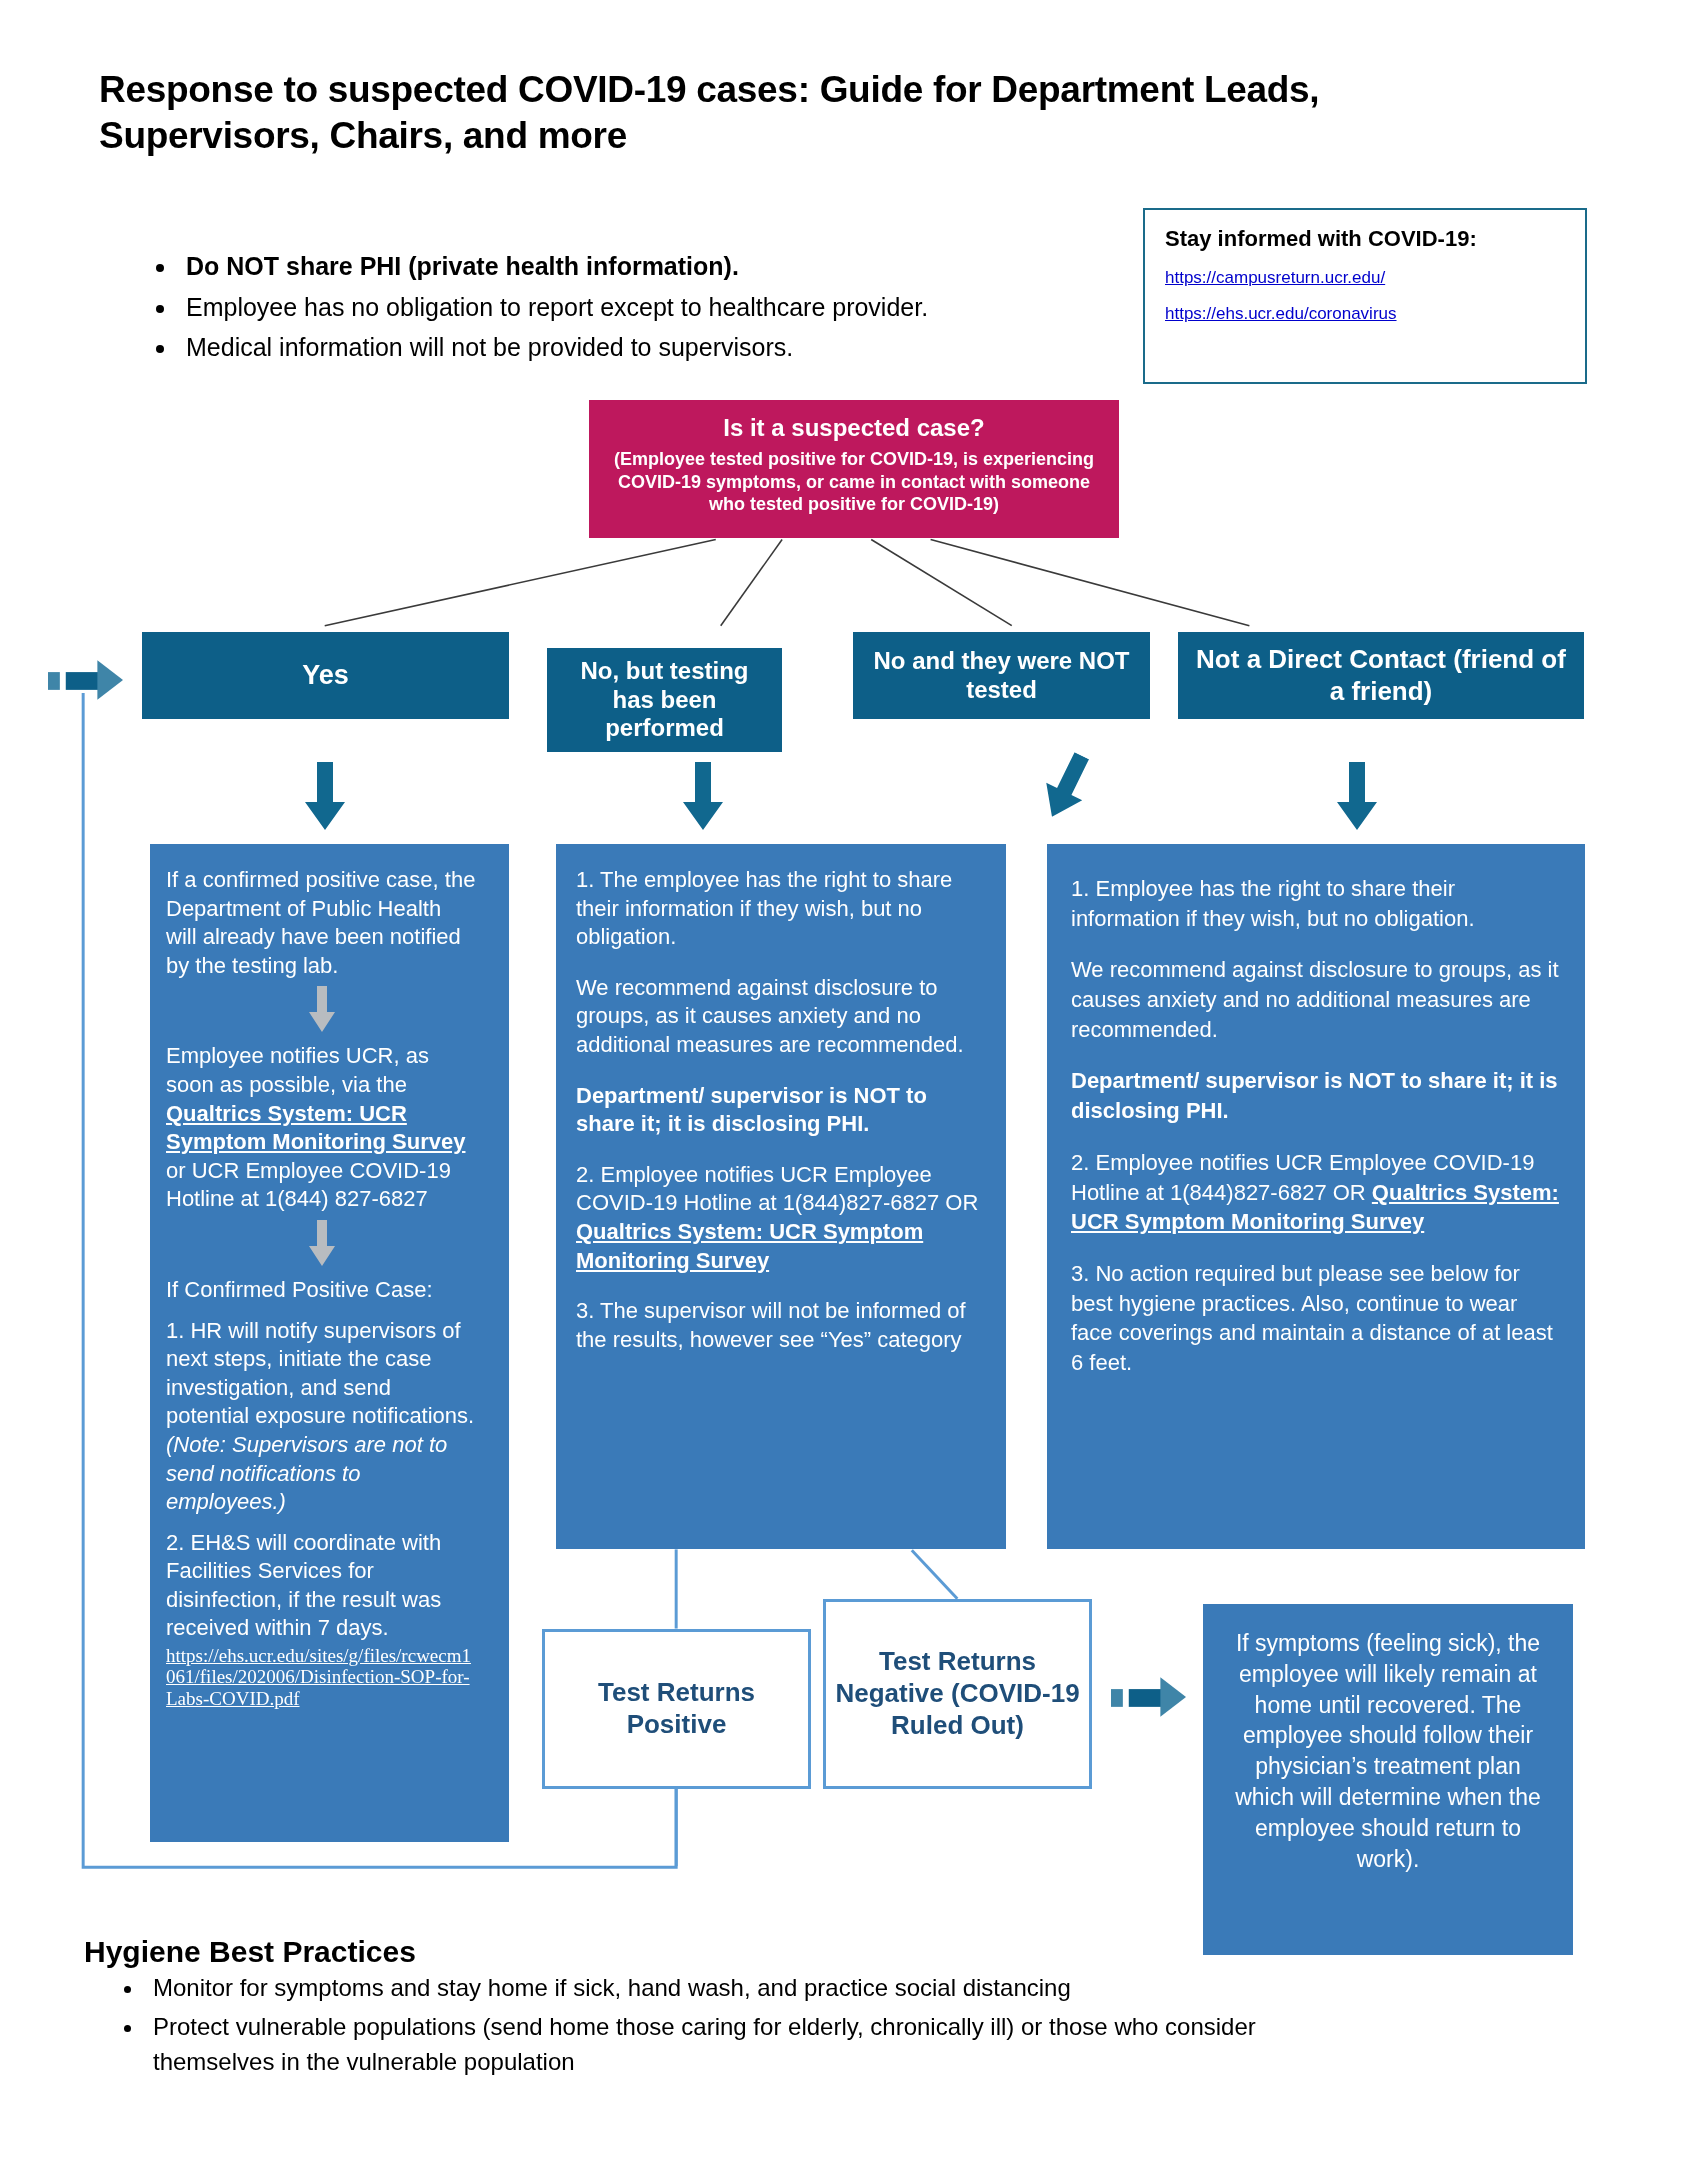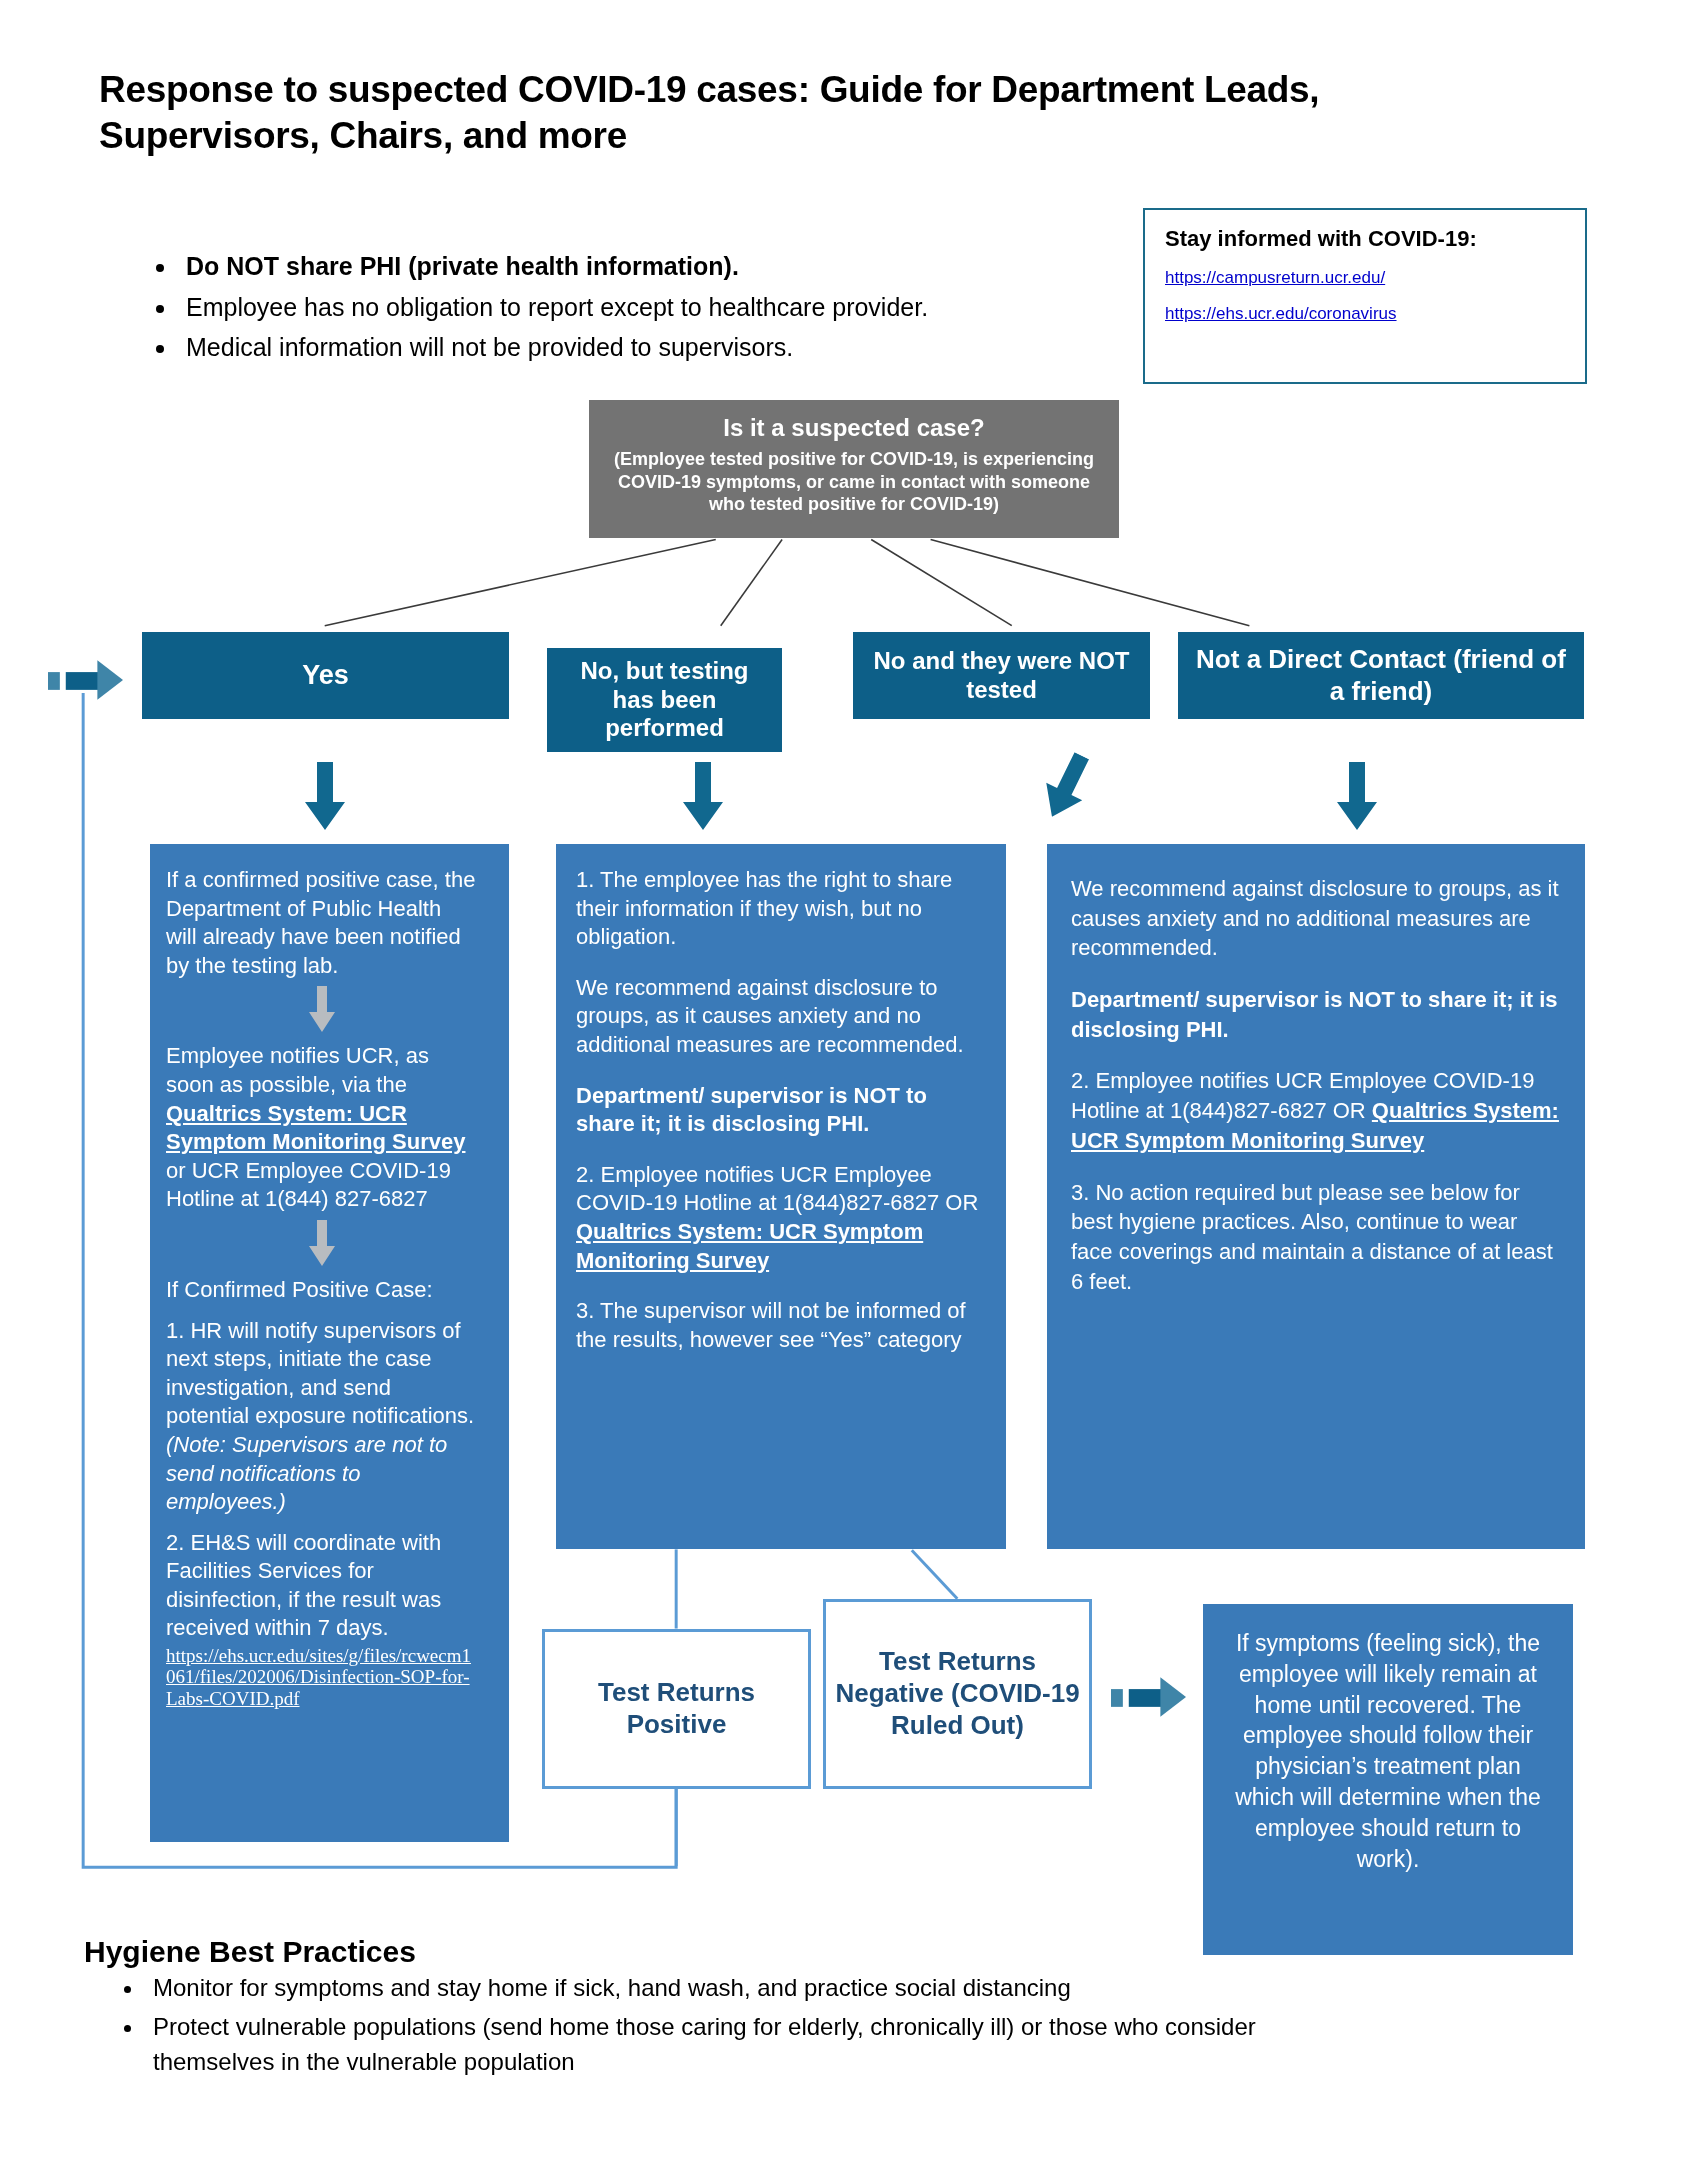--- a/index.html
+++ b/index.html
@@ -54,21 +54,21 @@
     font-size: 17px;
     color: #0000cc;
     text-decoration: underline;
     margin-bottom: 16px;
     word-break: break-all;
   }
 
   
   #decision-box {
     left: 589px; top: 400px; width: 530px; height: 138px;
-    background: #737373;
+    background: #be185d;
     color: #ffffff;
     box-sizing: border-box;
     padding: 14px 14px 8px 14px;
     text-align: center;
   }
   #decision-box .q {
     font-size: 24px; font-weight: bold; margin-bottom: 6px;
   }
   #decision-box .sub {
     font-size: 18px; font-weight: bold; line-height: 1.25;
@@ -248,20 +248,21 @@
 
 <div class="abs content-box" id="box-tested">
   <p>1.  The employee has the right to share their information if they wish, but no obligation.</p>
   <p>We recommend against disclosure to groups, as it causes anxiety and no additional measures are recommended.</p>
   <p><b>Department/ supervisor is NOT to share it; it is disclosing PHI.</b></p>
   <p><span>2. Employee notifies UCR Employee COVID-19 Hotline at 1(844)827-6827 OR </span><span class="lnk">Qualtrics System: UCR Symptom Monitoring Survey</span></p>
   <p class="tight">3. The supervisor will not be informed of the results, however see “Yes” category</p>
 </div>
 
 <div class="abs content-box" id="box-right">
+  <p>1. Employee has the right to share their information if they wish, but no obligation.</p>
   <p>We recommend against disclosure to groups, as it causes anxiety and no additional measures are recommended.</p>
   <p><b>Department/ supervisor is NOT to share it; it is disclosing PHI.</b></p>
   <p><span>2. Employee notifies UCR Employee COVID-19 Hotline at 1(844)827-6827 OR </span><span class="lnk">Qualtrics System: UCR Symptom Monitoring Survey</span></p>
   <p class="tight">3. No action required but please see below for best hygiene practices. Also, continue to wear face coverings and maintain a distance of at least 6 feet.</p>
 </div>
 
 <div class="abs result-box" id="res-pos">Test Returns Positive</div>
 <div class="abs result-box" id="res-neg">Test Returns Negative (COVID-19 Ruled Out)</div>
 
 <div class="abs content-box" id="box-final">If symptoms (feeling sick), the employee will likely remain at home until recovered. The employee should follow their physician’s treatment plan which will determine when the employee should return to work).</div>

